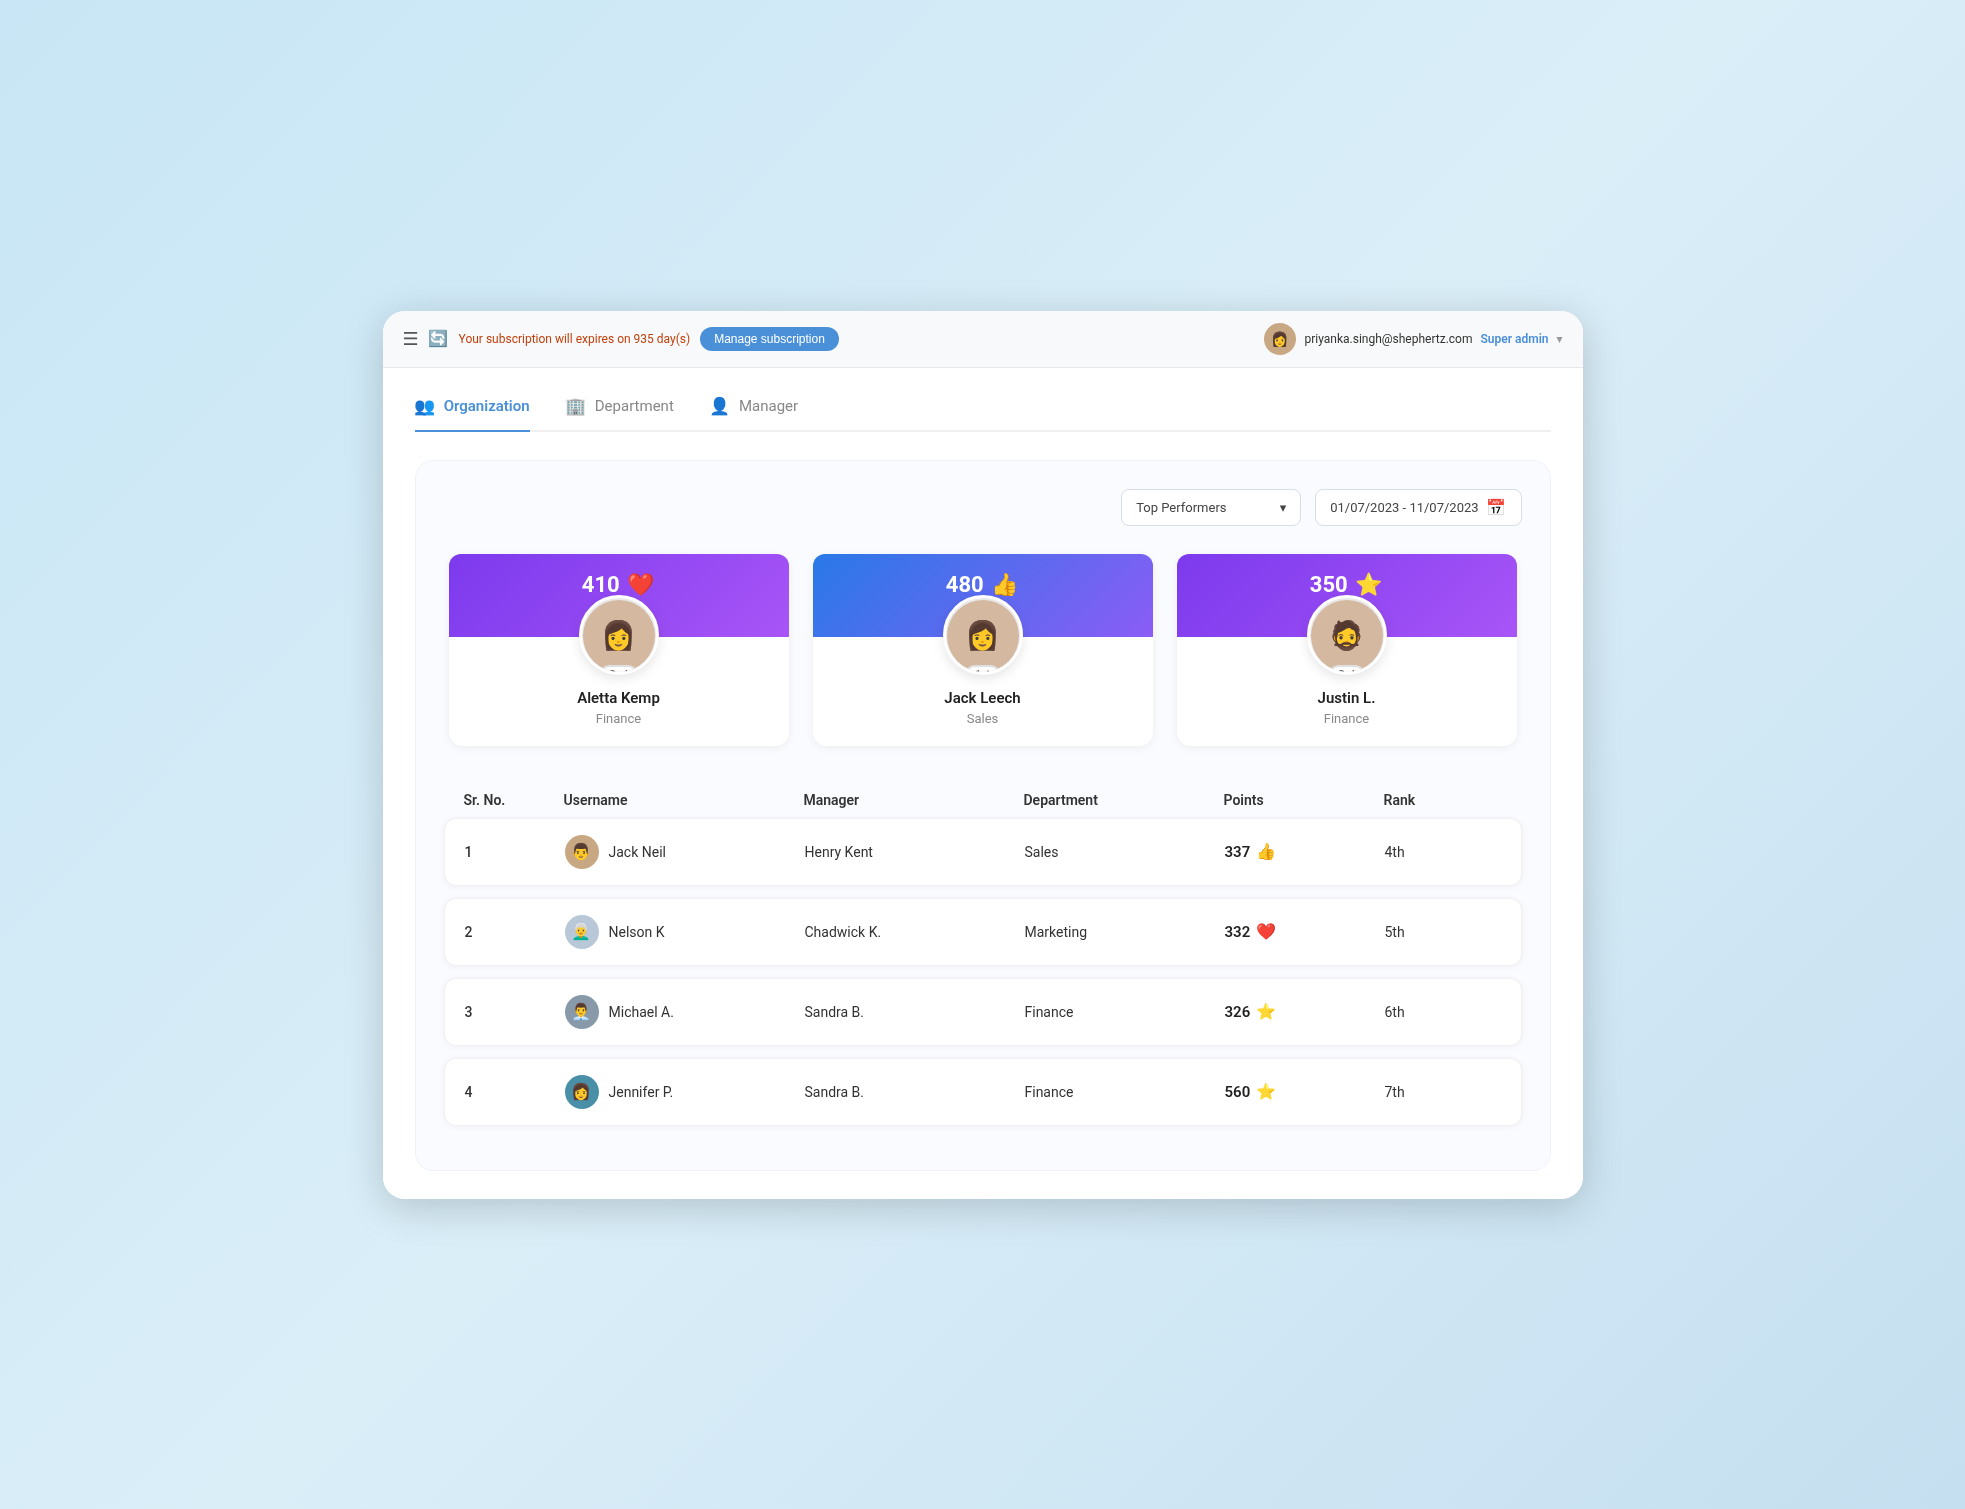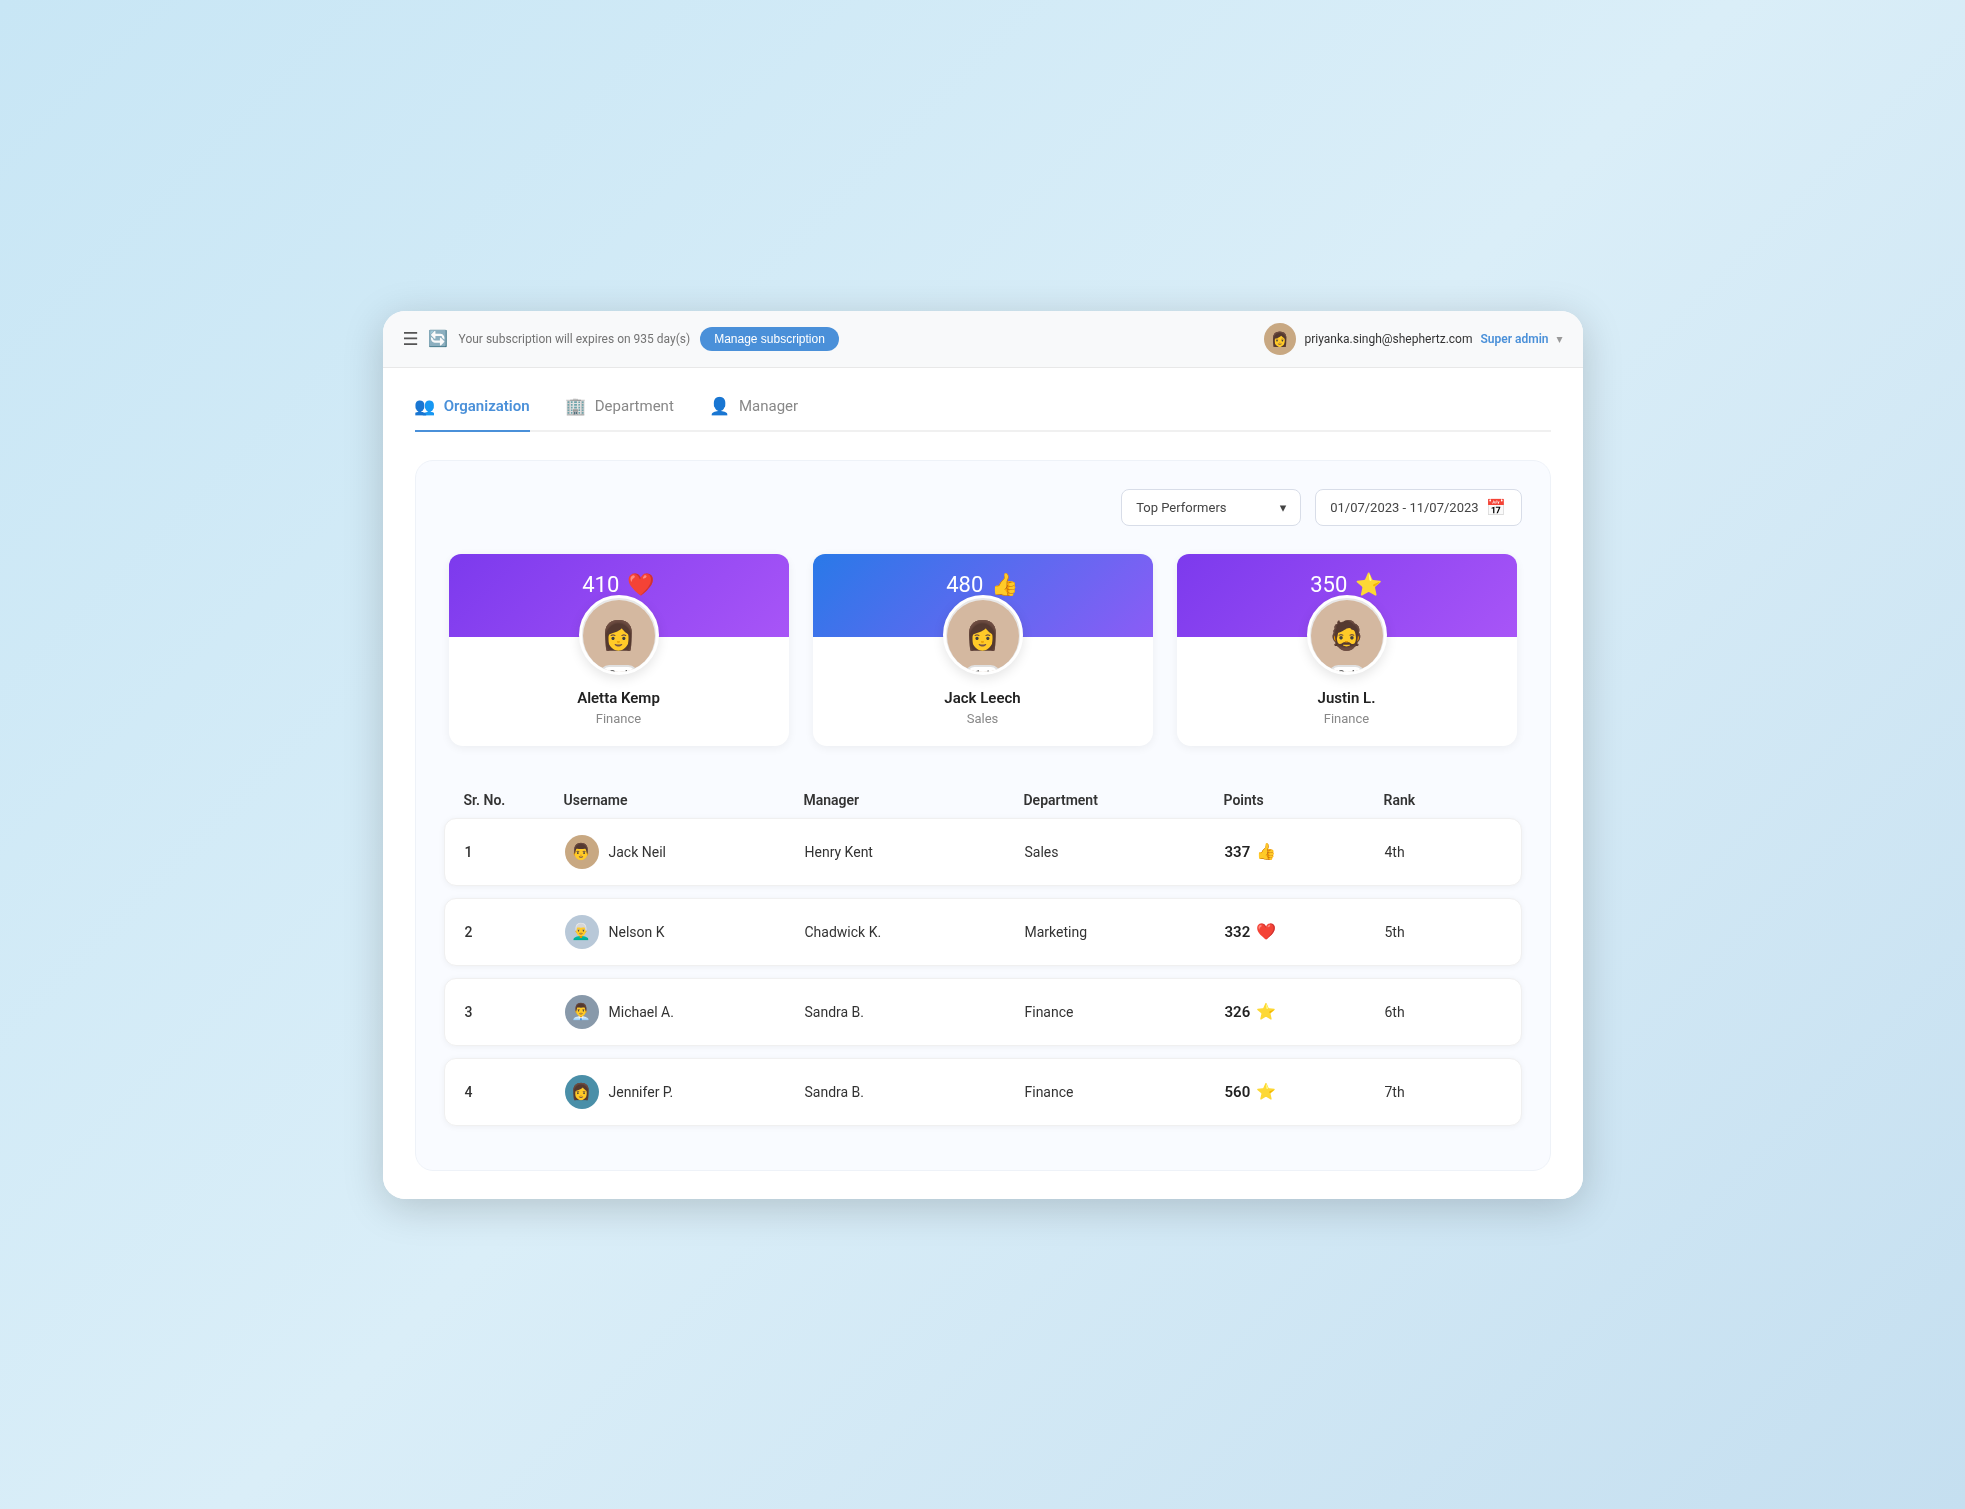--- a/index.html
+++ b/index.html
@@ -30,21 +30,21 @@
     }
     .top-bar-left {
       display: flex;
       align-items: center;
       gap: 10px;
     }
     .hamburger-icon { font-size: 18px; color: #555; cursor: pointer; }
     .refresh-icon { font-size: 16px; color: #aaa; cursor: pointer; }
     .subscription-text {
       font-size: 12px;
-      color: #737373;
+      color: #c2410c;
     }
     .manage-btn {
       background: #4a90d9;
       color: #fff;
       border: none;
       border-radius: 20px;
       padding: 5px 14px;
       font-size: 12px;
       cursor: pointer;
     }
@@ -169,21 +169,21 @@
     }
     .podium-banner.second {
       background: linear-gradient(135deg, #7c3aed 0%, #a855f7 100%);
     }
     .podium-banner.third {
       background: linear-gradient(135deg, #7c3aed 0%, #a855f7 100%);
     }
     .banner-score {
       color: #fff;
       font-size: 22px;
-      font-weight: 400;
+      font-weight: 700;
       display: flex;
       align-items: center;
       justify-content: center;
       gap: 8px;
     }
     .score-emoji { font-size: 22px; }
     .avatar-circle {
       width: 80px;
       height: 80px;
       border-radius: 50%;

